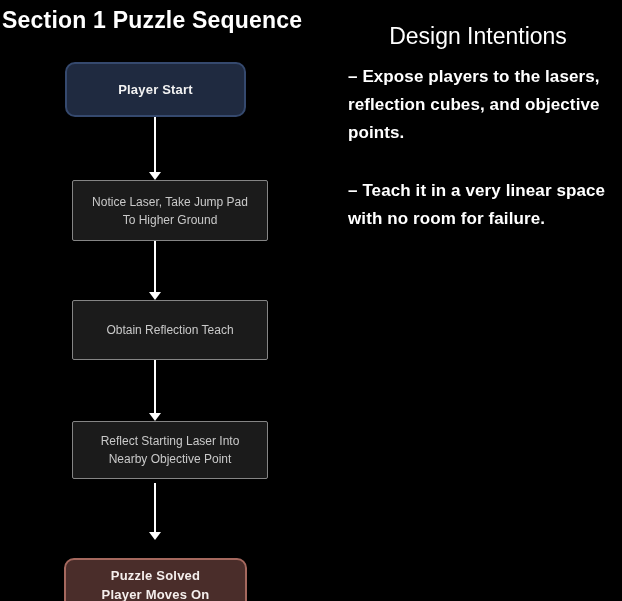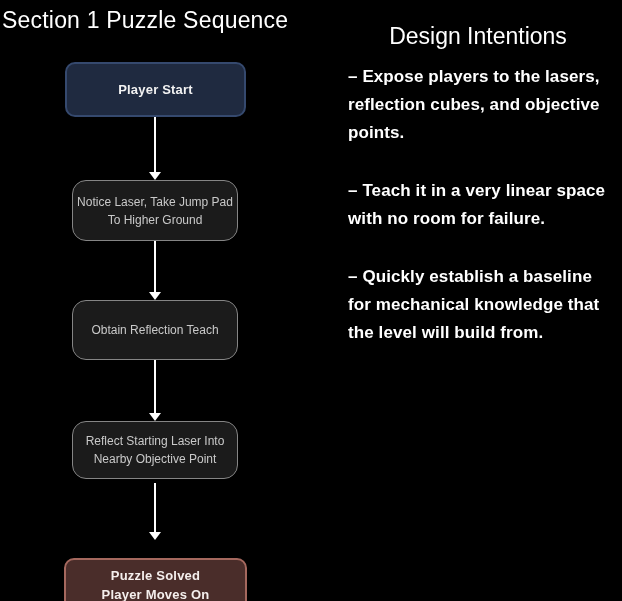--- a/index.html
+++ b/index.html
@@ -13,38 +13,38 @@
   body{
     width:622px;height:601px;position:relative;overflow:hidden;
     background:var(--background);
     font-family:"Liberation Sans","DejaVu Sans",sans-serif;
   }
   .canvas{position:absolute;inset:0;}
 
   
   .flow-title{
     position:absolute;left:2px;top:5px;margin:0;
-    font-size:23px;line-height:30px;font-weight:400;
+    font-size:23px;line-height:30px;font-weight:700;
     color:var(--title-text);letter-spacing:.2px;white-space:nowrap;
   }
   .node{
     position:absolute;box-sizing:border-box;
     display:flex;align-items:center;justify-content:center;
     text-align:center;white-space:pre-line;
   }
   .node.start{
     left:65px;top:62px;width:181px;height:55px;
     background:var(--start-fill);border:2px solid var(--start-border);
     border-radius:10px;color:var(--node-text);
     font-size:13px;font-weight:600;letter-spacing:.2px;
   }
   .node.process{
-    left:72px;width:166px;
+    left:72px;width:196px;
     background:var(--process-fill);border:1.5px solid var(--process-border);
-    border-radius:14px;color:var(--process-text);
+    border-radius:2px;color:var(--process-text);
     font-size:12px;font-weight:400;line-height:1.5;
   }
   .node.process.p1{top:180px;height:61px;}
   .node.process.p2{top:300px;height:60px;}
   .node.process.p3{top:421px;height:58px;}
   .node.end{
     left:64px;top:558px;width:183px;height:55px;
     background:var(--end-fill);border:2px solid var(--end-border);
     border-radius:10px;color:#f5efed;
     font-size:13px;font-weight:700;line-height:1.45;letter-spacing:.2px;
@@ -117,19 +117,16 @@
 Player Moves On</div>
 
   <div class="design">
     <h2 class="design-title">Design Intentions</h2>
     <div class="design-body">
       <p>– Expose players to the lasers,
 reflection cubes, and objective
 points.</p>
       <p>– Teach it in a very linear space
 with no room for failure.</p>
-      <p>– Quickly establish a baseline
-for mechanical knowledge that
-the level will build from.</p>
     </div>
   </div>
 
 </div>
 
 </body></html>

